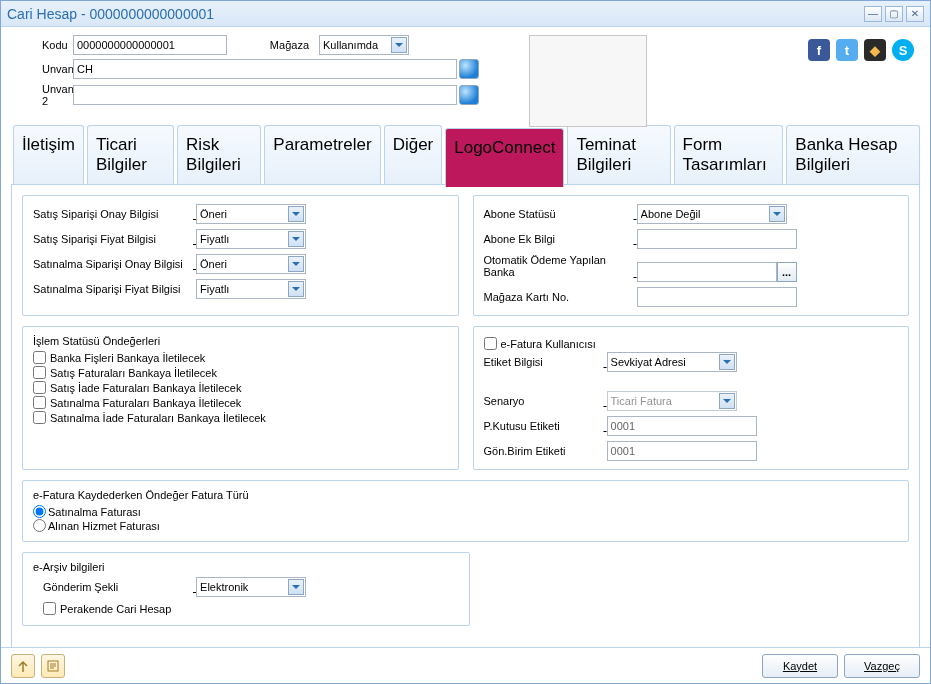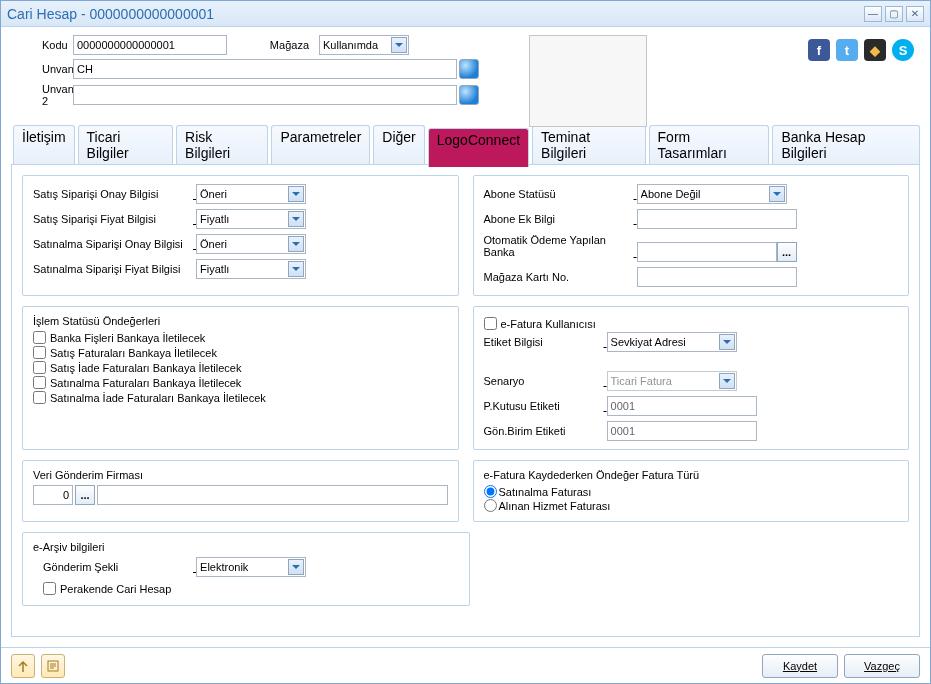--- a/index.html
+++ b/index.html
@@ -127,24 +127,24 @@
     margin-top: 18px;
     display: flex;
     gap: 3px;
     border-bottom: 1px solid #bcd3ec;
     padding-left: 2px;
   }
   .tab {
     border: 1px solid #bcd3ec;
     border-bottom: none;
     background: linear-gradient(#f6faff,#e7f0fa);
-    padding: 3px 8px;
+    padding: 9px 8px;
     border-radius: 3px 3px 0 0;
     cursor: pointer;
-    font-size: 14px;
+    font-size: 17px;
   }
   .tab.active {
     background: #be185d;
     position: relative;
     top: 3px;
   }
 
   .tab-body {
     border: 1px solid #bcd3ec;
     border-top: none;
@@ -340,28 +340,20 @@
           <input type="text" class="disabled-input" readonly="" style="width: 150px;" value="0001">
         </div>
         <div>
           <span style="display:inline-block;width:120px">Gön.Birim Etiketi</span>
           <input type="text" class="disabled-input" readonly="" style="width: 150px;" value="0001">
         </div>
       </div>
     </div>
 
     <div class="two-col">
-      <div class="col groupbox">
-        <div class="gtitle">Veri Gönderim Firması</div>
-        <div style="display:flex;align-items:center;gap:2px">
-          <input type="text" class="num" style="width: 40px; text-align: right;" value="0">
-          <span class="ellipsis-btn">...</span>
-          <input type="text" style="flex: 1 1 0%;" value="">
-        </div>
-      </div>
       <div class="col groupbox">
         <div class="gtitle">e-Fatura Kaydederken Öndeğer Fatura Türü</div>
         <label class="radio">
             <input type="radio" name="eft" checked="" style="">
             <span>Satınalma Faturası</span>
           </label>
         <label class="radio">
             <input type="radio" name="eft" style="">
             <span>Alınan Hizmet Faturası</span>
           </label>

